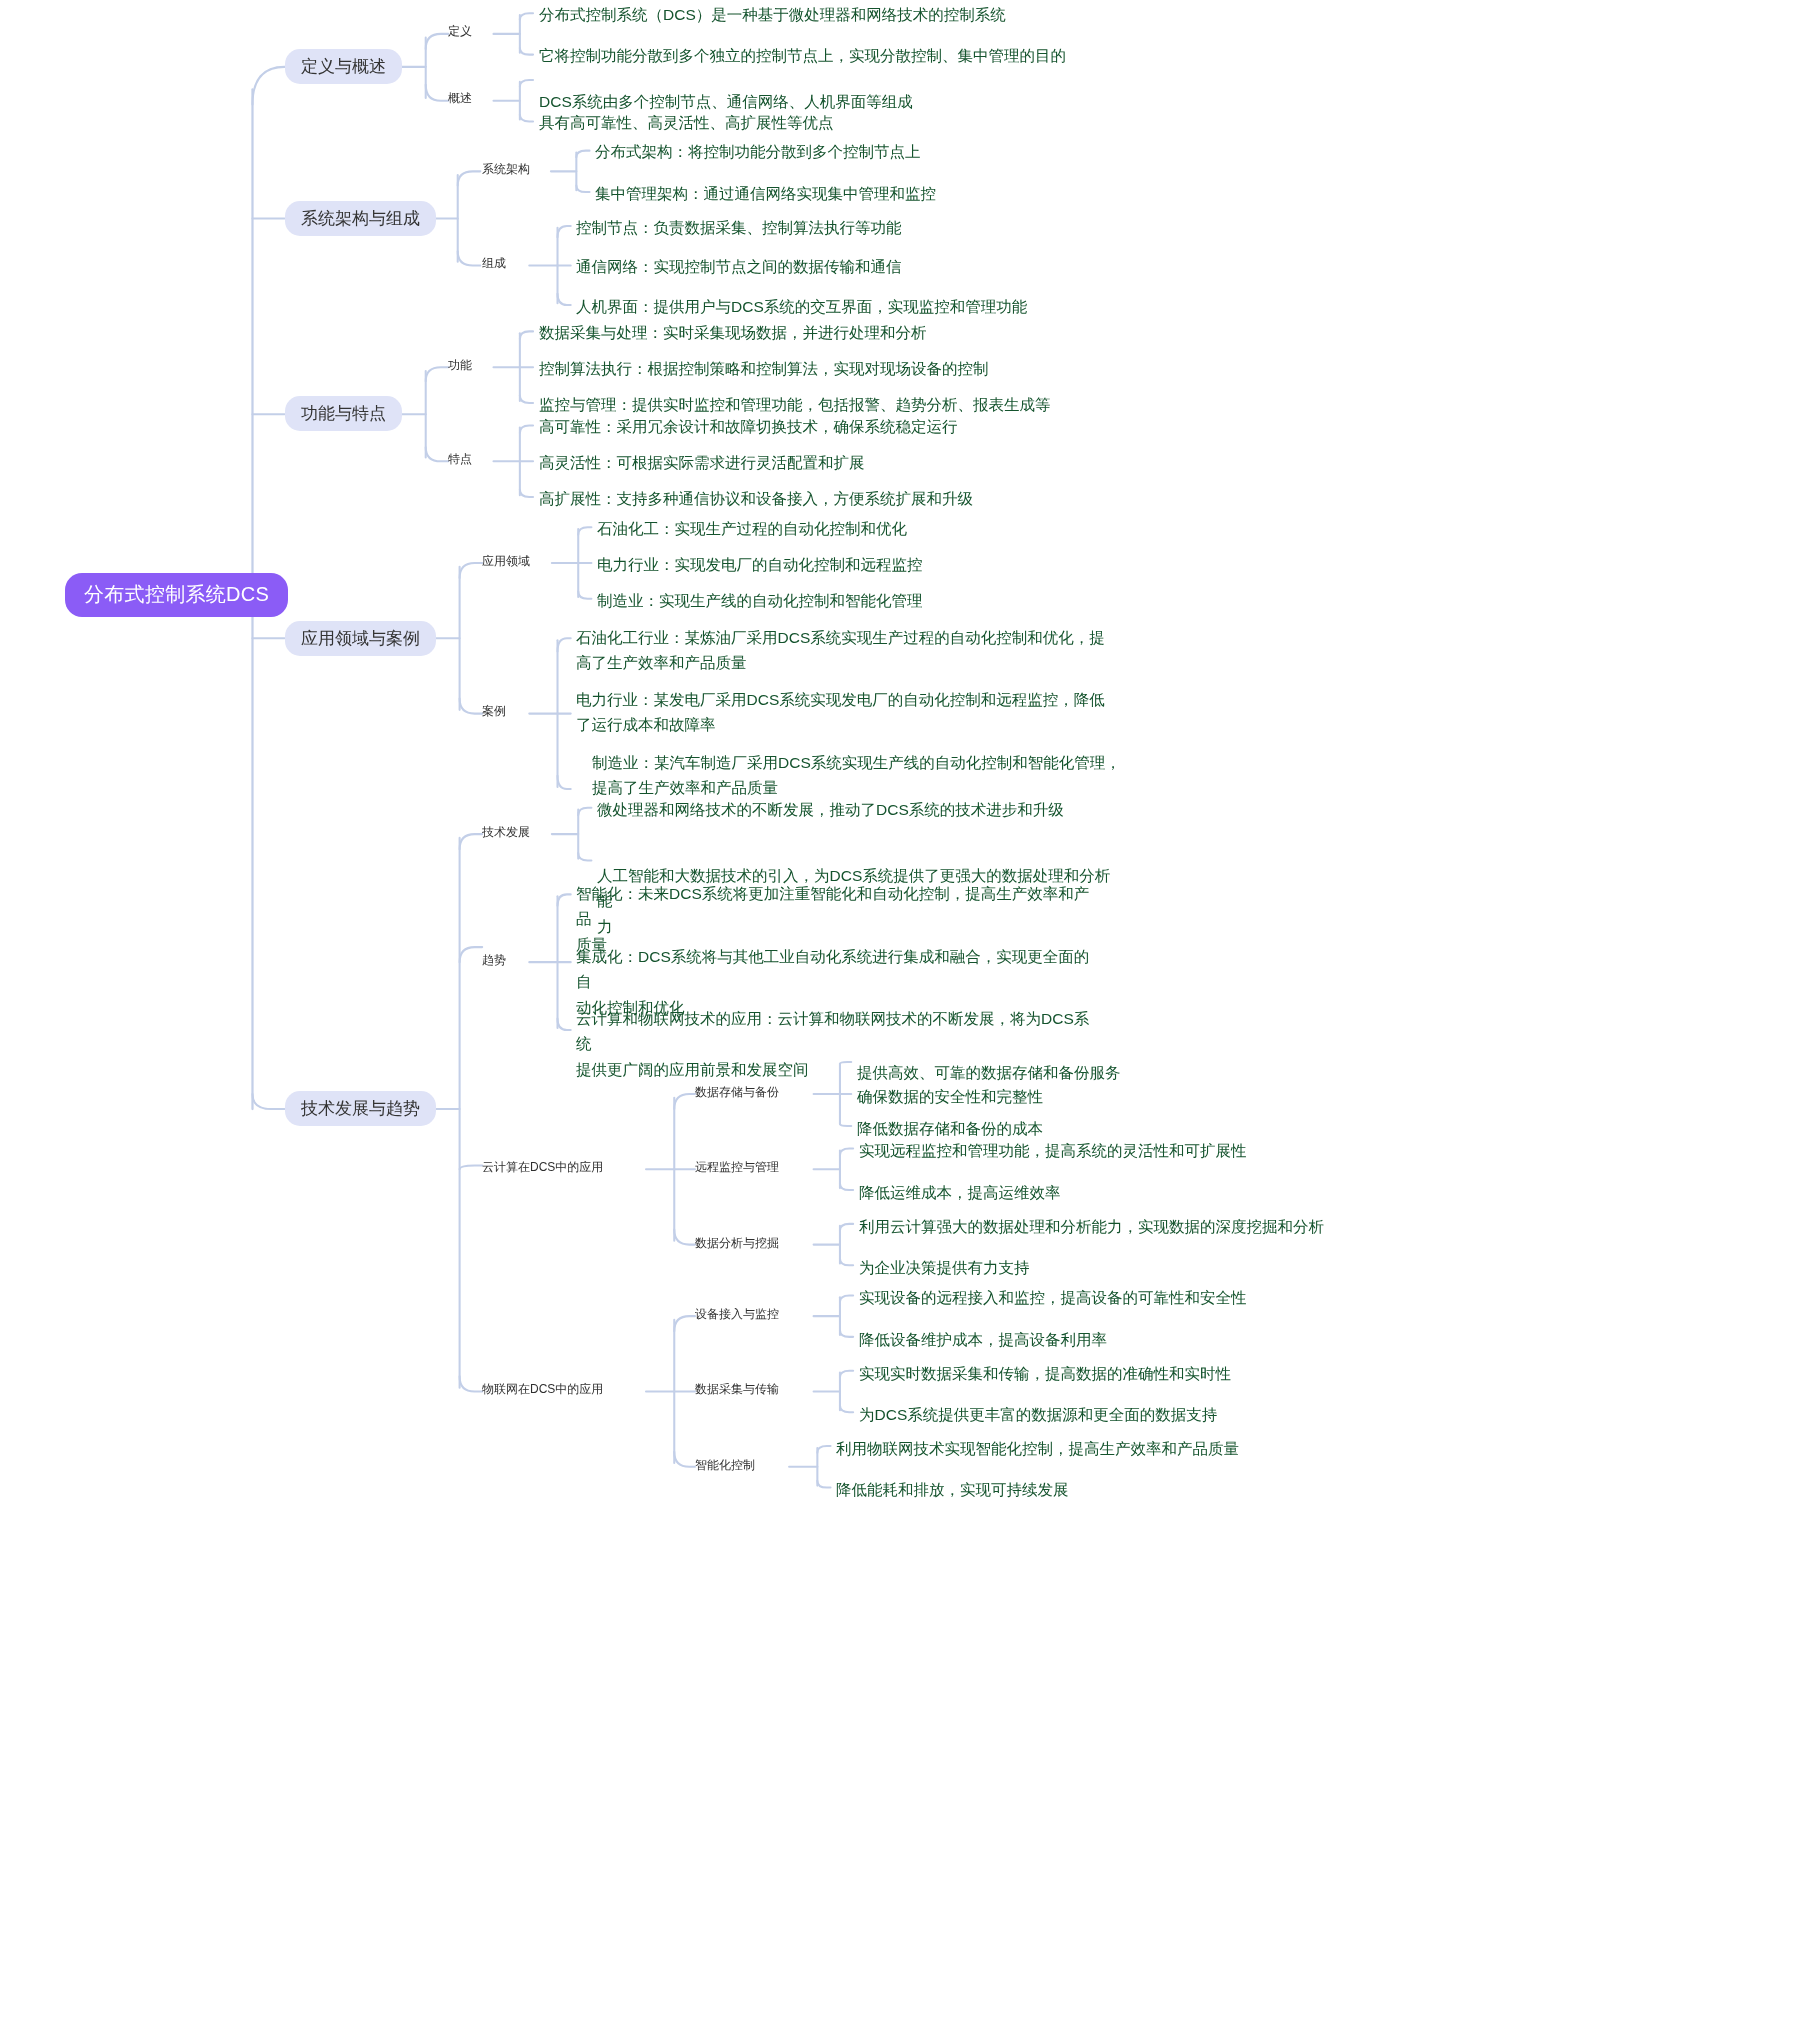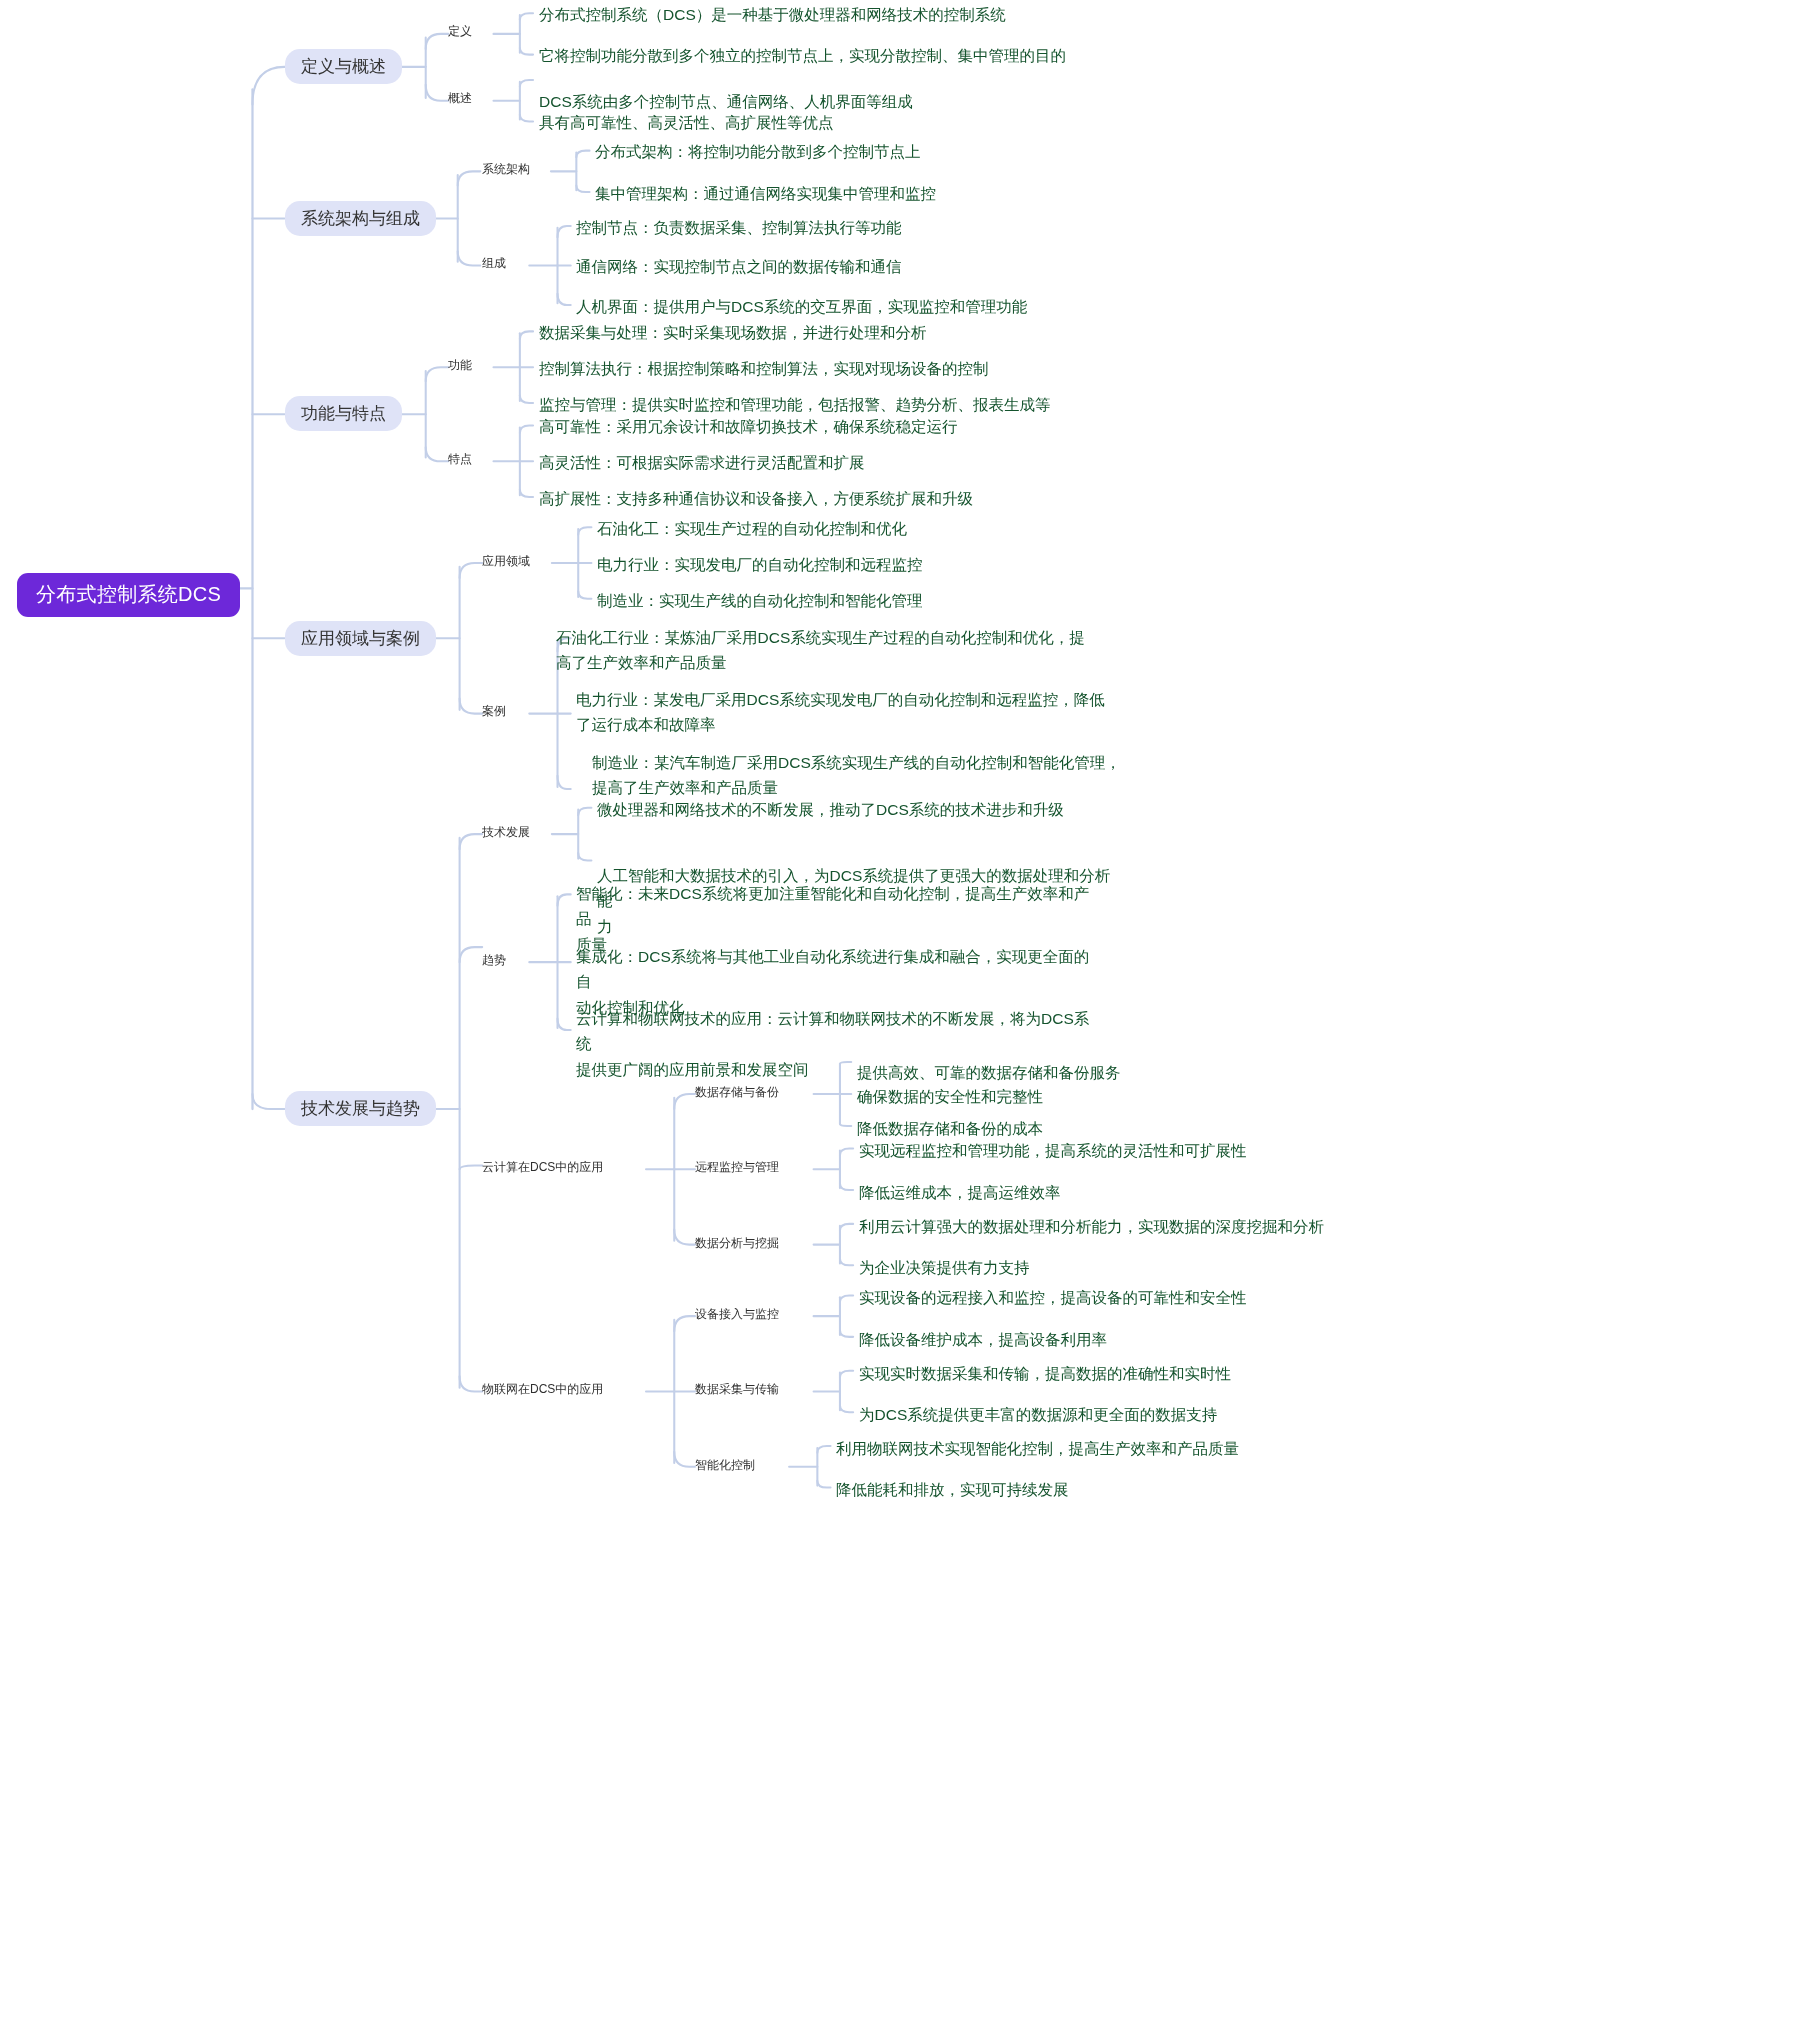--- a/index.html
+++ b/index.html
@@ -21,28 +21,29 @@
     width: 1807px; height: 2042px;
     pointer-events: none;
   }
   .node {
     position: absolute;
     display: flex;
     align-items: center;
   }
   
   .n-root {
-    background: #6d28d9;
+    background: #8b5cf6;
     color: #ffffff;
-    border-radius: 11px;
+    border-radius: 17px;
     padding: 8.5px 19px 10.4px 19px;
     font-size: 20px;
     line-height: 1.25;
     white-space: nowrap;
     letter-spacing: 0.3px;
+    margin-left: 48px;
   }
   
   .n-l2 {
     background: #dfe3f7;
     color: #333333;
     border-radius: 15px;
     padding: 6.6px 16px 7.5px 16px;
     font-size: 17px;
     line-height: 1.25;
     white-space: nowrap;
@@ -312,21 +313,21 @@
   <div class="node n-leaf" style="left:597px; top:551px;">
     <span>电力行业：实现发电厂的自动化控制和远程监控</span>
   </div>
   <div class="node n-leaf" style="left:597px; top:587px;">
     <span>制造业：实现生产线的自动化控制和智能化管理</span>
   </div>
 
   <div class="node n-l3" style="left:482px; top:702px;">
     <span>案例</span>
   </div>
-  <div class="node n-leaf wrap" style="left:556px; top:624px; width:546px;">
+  <div class="node n-leaf wrap" style="left:576px; top:624px; width:546px;">
     <div>
       <span class="l1">石油化工行业：某炼油厂采用DCS系统实现生产过程的自动化控制和优化，提</span>
       <span class="l2">高了生产效率和产品质量</span>
     </div>
   </div>
   <div class="node n-leaf wrap" style="left:576px; top:686px; width:546px;">
     <div>
       <span class="l1">电力行业：某发电厂采用DCS系统实现发电厂的自动化控制和远程监控，降低</span>
       <span class="l2">了运行成本和故障率</span>
     </div>

